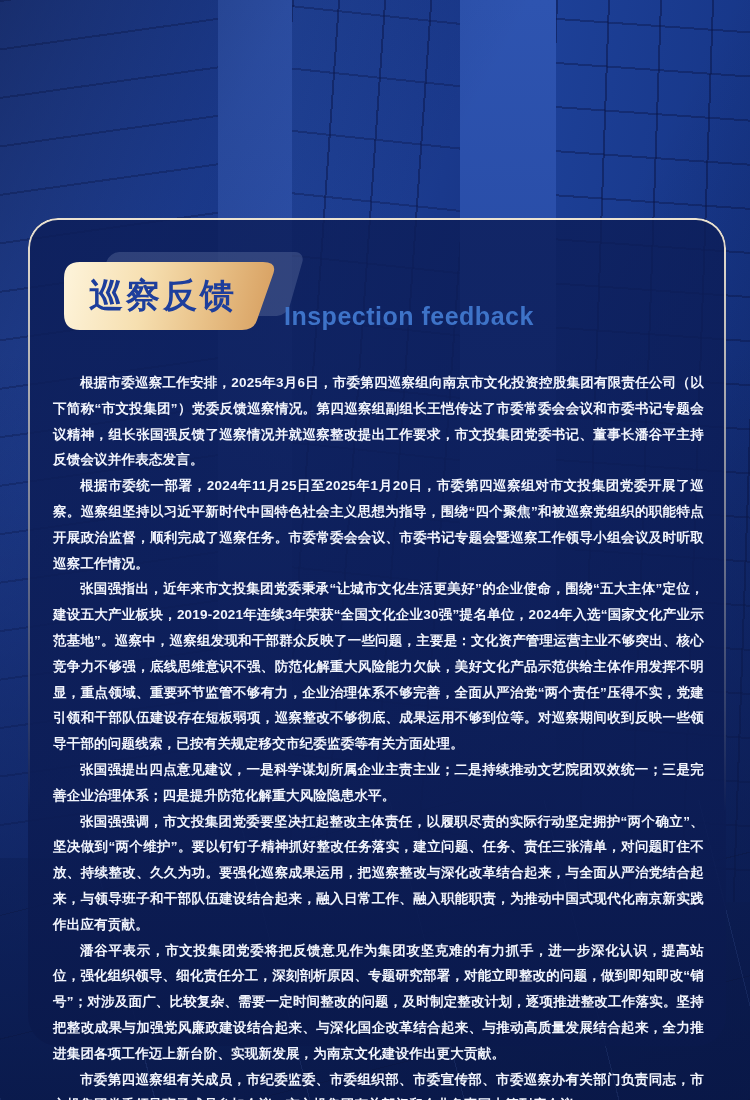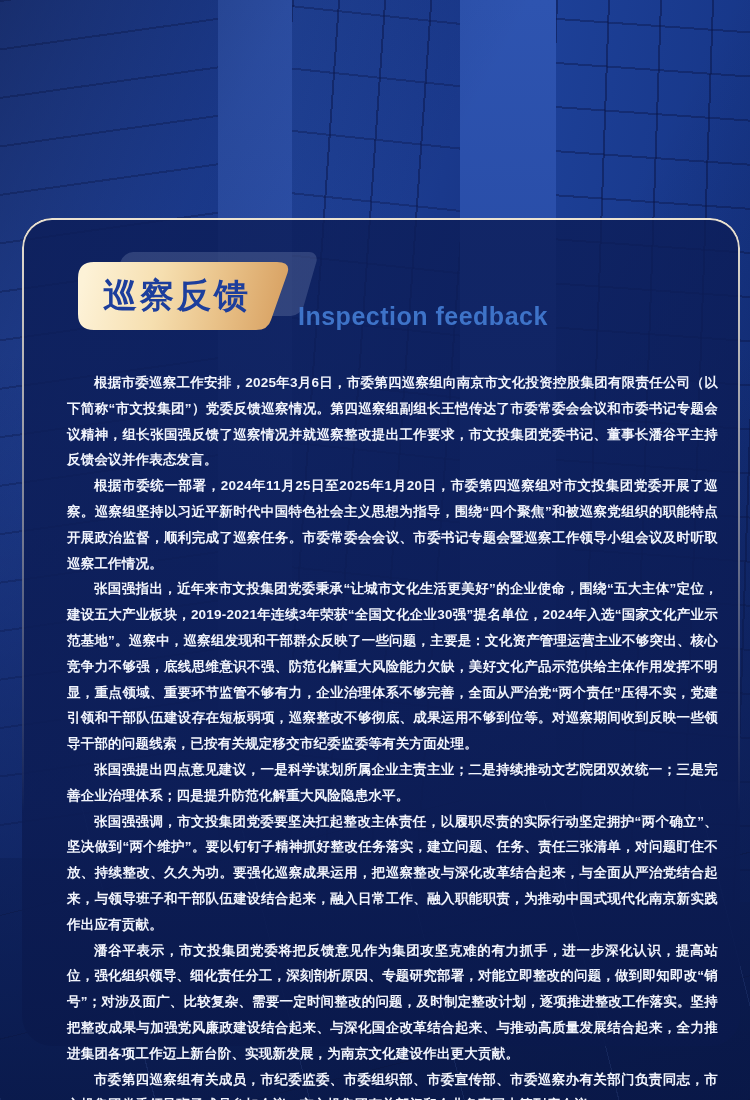--- a/index.html
+++ b/index.html
@@ -31,22 +31,22 @@
       linear-gradient(100deg,#1d4097 0%,#13307e 100%);}
   .shade{position:absolute;inset:0;
     background:linear-gradient(118deg,rgba(6,14,50,.5) 0%,rgba(6,14,50,.16) 22%,transparent 40%,transparent 55%,rgba(6,14,50,.22) 75%,rgba(6,14,50,.42) 100%);}
   .fade{position:absolute;inset:0;
     background:linear-gradient(180deg,transparent 0%,transparent 32%,rgba(13,29,84,.45) 60%,rgba(9,23,70,.85) 100%);}
   .mesh{position:absolute;left:0;right:0;bottom:0;height:300px;
     background:
       repeating-linear-gradient(76deg,rgba(130,170,255,.09) 0 1px,transparent 1px 150px),
       repeating-linear-gradient(-14deg,rgba(10,20,60,.35) 0 1px,transparent 1px 120px);}
   
-  .card{position:absolute;left:22px;top:218px;width:698px;height:828px;border-radius:30px;
-    background:linear-gradient(180deg,rgba(12,29,88,.82) 0%,rgba(12,28,84,.86) 70%,rgba(10,25,76,.9) 100%);padding-left:20px;}
+  .card{position:absolute;left:28px;top:218px;width:698px;height:828px;border-radius:30px;
+    background:linear-gradient(180deg,rgba(12,29,88,.82) 0%,rgba(12,28,84,.86) 70%,rgba(10,25,76,.9) 100%);}
   .card::before{content:"";position:absolute;inset:0;border-radius:30px;padding:2px;
     background:linear-gradient(180deg,rgba(248,238,216,.95) 0%,rgba(248,238,216,.35) 45%,rgba(248,238,216,0) 72%);
     -webkit-mask:linear-gradient(#fff 0 0) content-box,linear-gradient(#fff 0 0);
     -webkit-mask-composite:xor;mask:linear-gradient(#fff 0 0) content-box,linear-gradient(#fff 0 0);mask-composite:exclude;
     pointer-events:none;}
   
   .card-header{position:relative;height:118px;margin:34px 0 0 36px;}
   .ghost{position:absolute;left:36px;top:0;width:196px;height:64px;border-radius:10px;
     transform:skewX(-16deg);background:rgba(215,228,255,.16);}
   .badge{position:absolute;left:0;top:10px;width:212px;height:68px;

